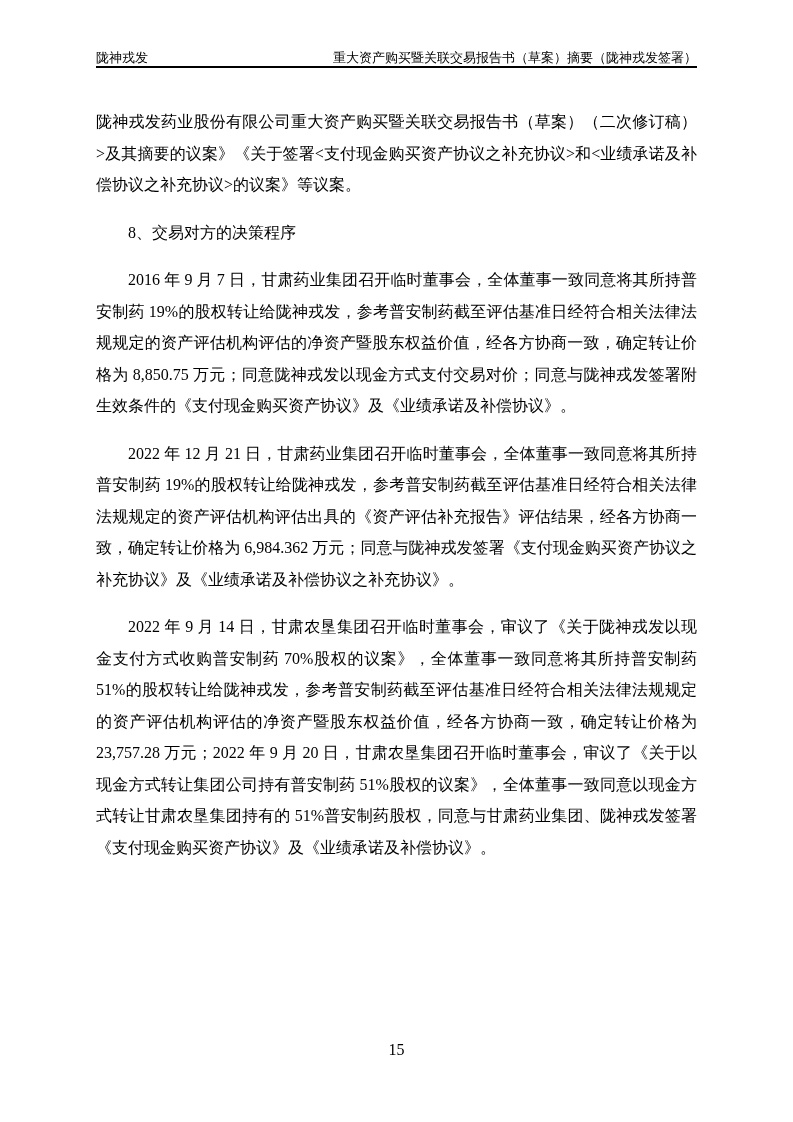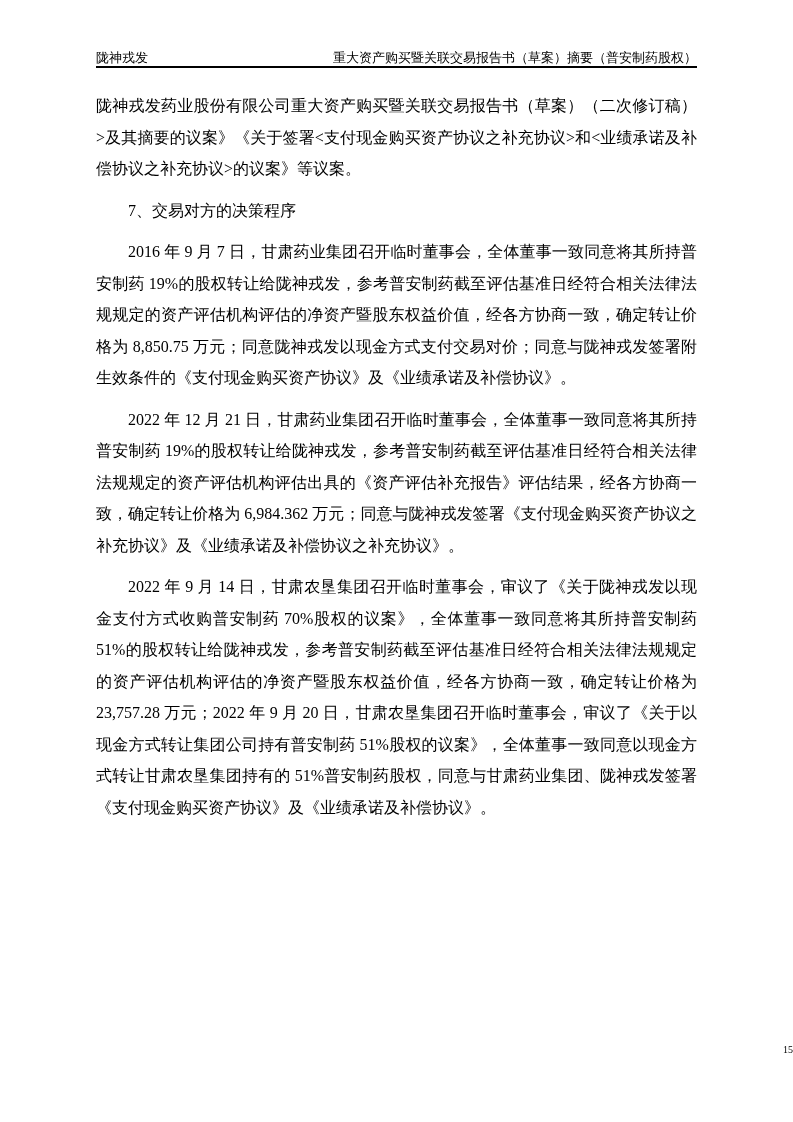--- a/index.html
+++ b/index.html
@@ -33,55 +33,55 @@
     position: absolute;
     left: 96px;
     top: 90px;
     width: 601px;
     font-size: 16px;
     text-align: justify;
     text-justify: inter-ideograph;
   }
   .para {
     line-height: 31.5px;
-    margin: 0 0 10px 0;
+    margin: 16px 0 10px 0;
     text-indent: 2em;
   }
   .para.no-indent {
     text-indent: 0;
   }
   .para.bold {
     font-weight: 700;
   }
   .para.heading {
     text-align: left;
   }
   .page-number {
     position: absolute;
     top: 1042px;
     left: 0;
     width: 100%;
-    text-align: right;
-    font-size: 10px;
+    text-align: center;
+    font-size: 16px;
     line-height: 16px;
   }
 </style>
 </head>
 <body>
 
 <div class="page">
 
   <div class="header">
     <span>陇神戎发</span>
-    <span>重大资产购买暨关联交易报告书（草案）摘要（普安制药股权）</span>
+    <span>重大资产购买暨关联交易报告书（草案）摘要（陇神戎发签署）</span>
   </div>
 
   <div class="content">
       <div class="para no-indent">陇神戎发药业股份有限公司重大资产购买暨关联交易报告书（草案）（二次修订稿）&gt;及其摘要的议案》《关于签署&lt;支付现金购买资产协议之补充协议&gt;和&lt;业绩承诺及补偿协议之补充协议&gt;的议案》等议案。</div>
-      <div class="para heading">7、交易对方的决策程序</div>
+      <div class="para heading">8、交易对方的决策程序</div>
       <div class="para">2016 年 9 月 7 日，甘肃药业集团召开临时董事会，全体董事一致同意将其所持普安制药 19%的股权转让给陇神戎发，参考普安制药截至评估基准日经符合相关法律法规规定的资产评估机构评估的净资产暨股东权益价值，经各方协商一致，确定转让价格为 8,850.75 万元；同意陇神戎发以现金方式支付交易对价；同意与陇神戎发签署附生效条件的《支付现金购买资产协议》及《业绩承诺及补偿协议》。</div>
       <div class="para">2022 年 12 月 21 日，甘肃药业集团召开临时董事会，全体董事一致同意将其所持普安制药 19%的股权转让给陇神戎发，参考普安制药截至评估基准日经符合相关法律法规规定的资产评估机构评估出具的《资产评估补充报告》评估结果，经各方协商一致，确定转让价格为 6,984.362 万元；同意与陇神戎发签署《支付现金购买资产协议之补充协议》及《业绩承诺及补偿协议之补充协议》。</div>
       <div class="para">2022 年 9 月 14 日，甘肃农垦集团召开临时董事会，审议了《关于陇神戎发以现金支付方式收购普安制药 70%股权的议案》，全体董事一致同意将其所持普安制药 51%的股权转让给陇神戎发，参考普安制药截至评估基准日经符合相关法律法规规定的资产评估机构评估的净资产暨股东权益价值，经各方协商一致，确定转让价格为 23,757.28 万元；2022 年 9 月 20 日，甘肃农垦集团召开临时董事会，审议了《关于以现金方式转让集团公司持有普安制药 51%股权的议案》，全体董事一致同意以现金方式转让甘肃农垦集团持有的 51%普安制药股权，同意与甘肃药业集团、陇神戎发签署《支付现金购买资产协议》及《业绩承诺及补偿协议》。</div>
     </div>
 
   <div class="page-number">15</div>
 
 </div>
 
 </body></html>

